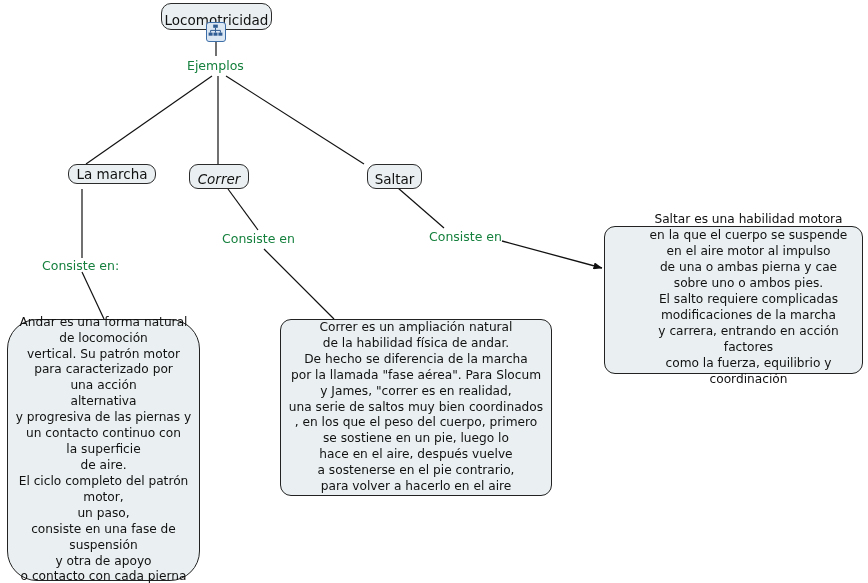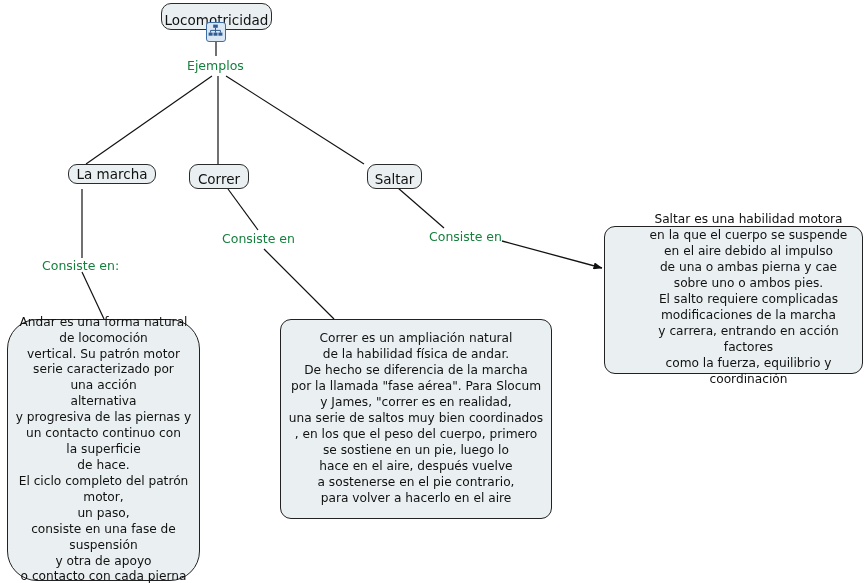--- a/index.html
+++ b/index.html
@@ -141,21 +141,21 @@
       <rect x="1.6" y="9.6" width="4" height="3.1" fill="#2f5c92"></rect>
       <rect x="6.5" y="9.6" width="4" height="3.1" fill="#2f5c92"></rect>
       <rect x="11.4" y="9.6" width="4" height="3.1" fill="#2f5c92"></rect>
     </svg>
   </span>
 
   <div class="node" style="left:38px; top:164px; width:88px; height:20px;margin-left:30px;">
     <span>La marcha</span>
   </div>
 
-  <div class="node" style="left:189px; top:164px; width:60px; height:25px;">
+  <div class="node" style="left:189px; top:164px; width:60px; height:25px;font-style:italic;">
     <span>Correr</span>
   </div>
 
   <div class="node" style="left:343px; top:164px; width:55px; height:25px;margin-left:24px;">
     <span>Saltar</span>
   </div>
 
   <div class="edge-label" style="left:187px; top:58px;">
     <span>Ejemplos</span>
   </div>
@@ -170,58 +170,58 @@
 
   <div class="edge-label" style="left:429px; top:229px;">
     <span>Consiste en</span>
   </div>
 
   <div class="textbox" style="left:7px; top:319px; width:193px; height:262px;border-radius:30px;">
     <div class="lines">
         <span>Andar es una forma natural</span>
         <span>de locomoción</span>
         <span>vertical. Su patrón motor</span>
-        <span>serie caracterizado por</span>
+        <span>para caracterizado por</span>
         <span>una acción</span>
         <span>alternativa</span>
         <span>y progresiva de las piernas y</span>
         <span>un contacto continuo con</span>
         <span>la superficie</span>
-        <span>de hace.</span>
+        <span>de aire.</span>
         <span>El ciclo completo del patrón</span>
         <span>motor,</span>
         <span>un paso,</span>
         <span>consiste en una fase de</span>
         <span>suspensión</span>
         <span>y otra de apoyo</span>
         <span>o contacto con cada pierna</span>
       </div>
   </div>
 
-  <div class="textbox" style="left:280px; top:319px; width:272px; height:200px;">
+  <div class="textbox" style="left:280px; top:319px; width:272px; height:177px;">
     <div class="lines">
         <span>Correr es un ampliación natural</span>
         <span>de la habilidad física de andar.</span>
         <span>De hecho se diferencia de la marcha</span>
         <span>por la llamada "fase aérea". Para Slocum</span>
         <span>y James, "correr es en realidad,</span>
         <span>una serie de saltos muy bien coordinados</span>
         <span>, en los que el peso del cuerpo, primero</span>
         <span>se sostiene en un pie, luego lo</span>
         <span>hace en el aire, después vuelve</span>
         <span>a sostenerse en el pie contrario,</span>
         <span>para volver a hacerlo en el aire</span>
       </div>
   </div>
 
   <div class="textbox" style="left:604px; top:226px; width:259px; height:148px;padding-left:36px;">
     <div class="lines">
         <span>Saltar es una habilidad motora</span>
         <span>en la que el cuerpo se suspende</span>
-        <span>en el aire debido al impulso</span>
+        <span>en el aire motor al impulso</span>
         <span>de una o ambas pierna y cae</span>
         <span>sobre uno o ambos pies.</span>
         <span>El salto requiere complicadas</span>
         <span>modificaciones de la marcha</span>
         <span>y carrera, entrando en acción factores</span>
         <span>como la fuerza, equilibrio y coordinación</span>
       </div>
   </div>
 
 </div>

